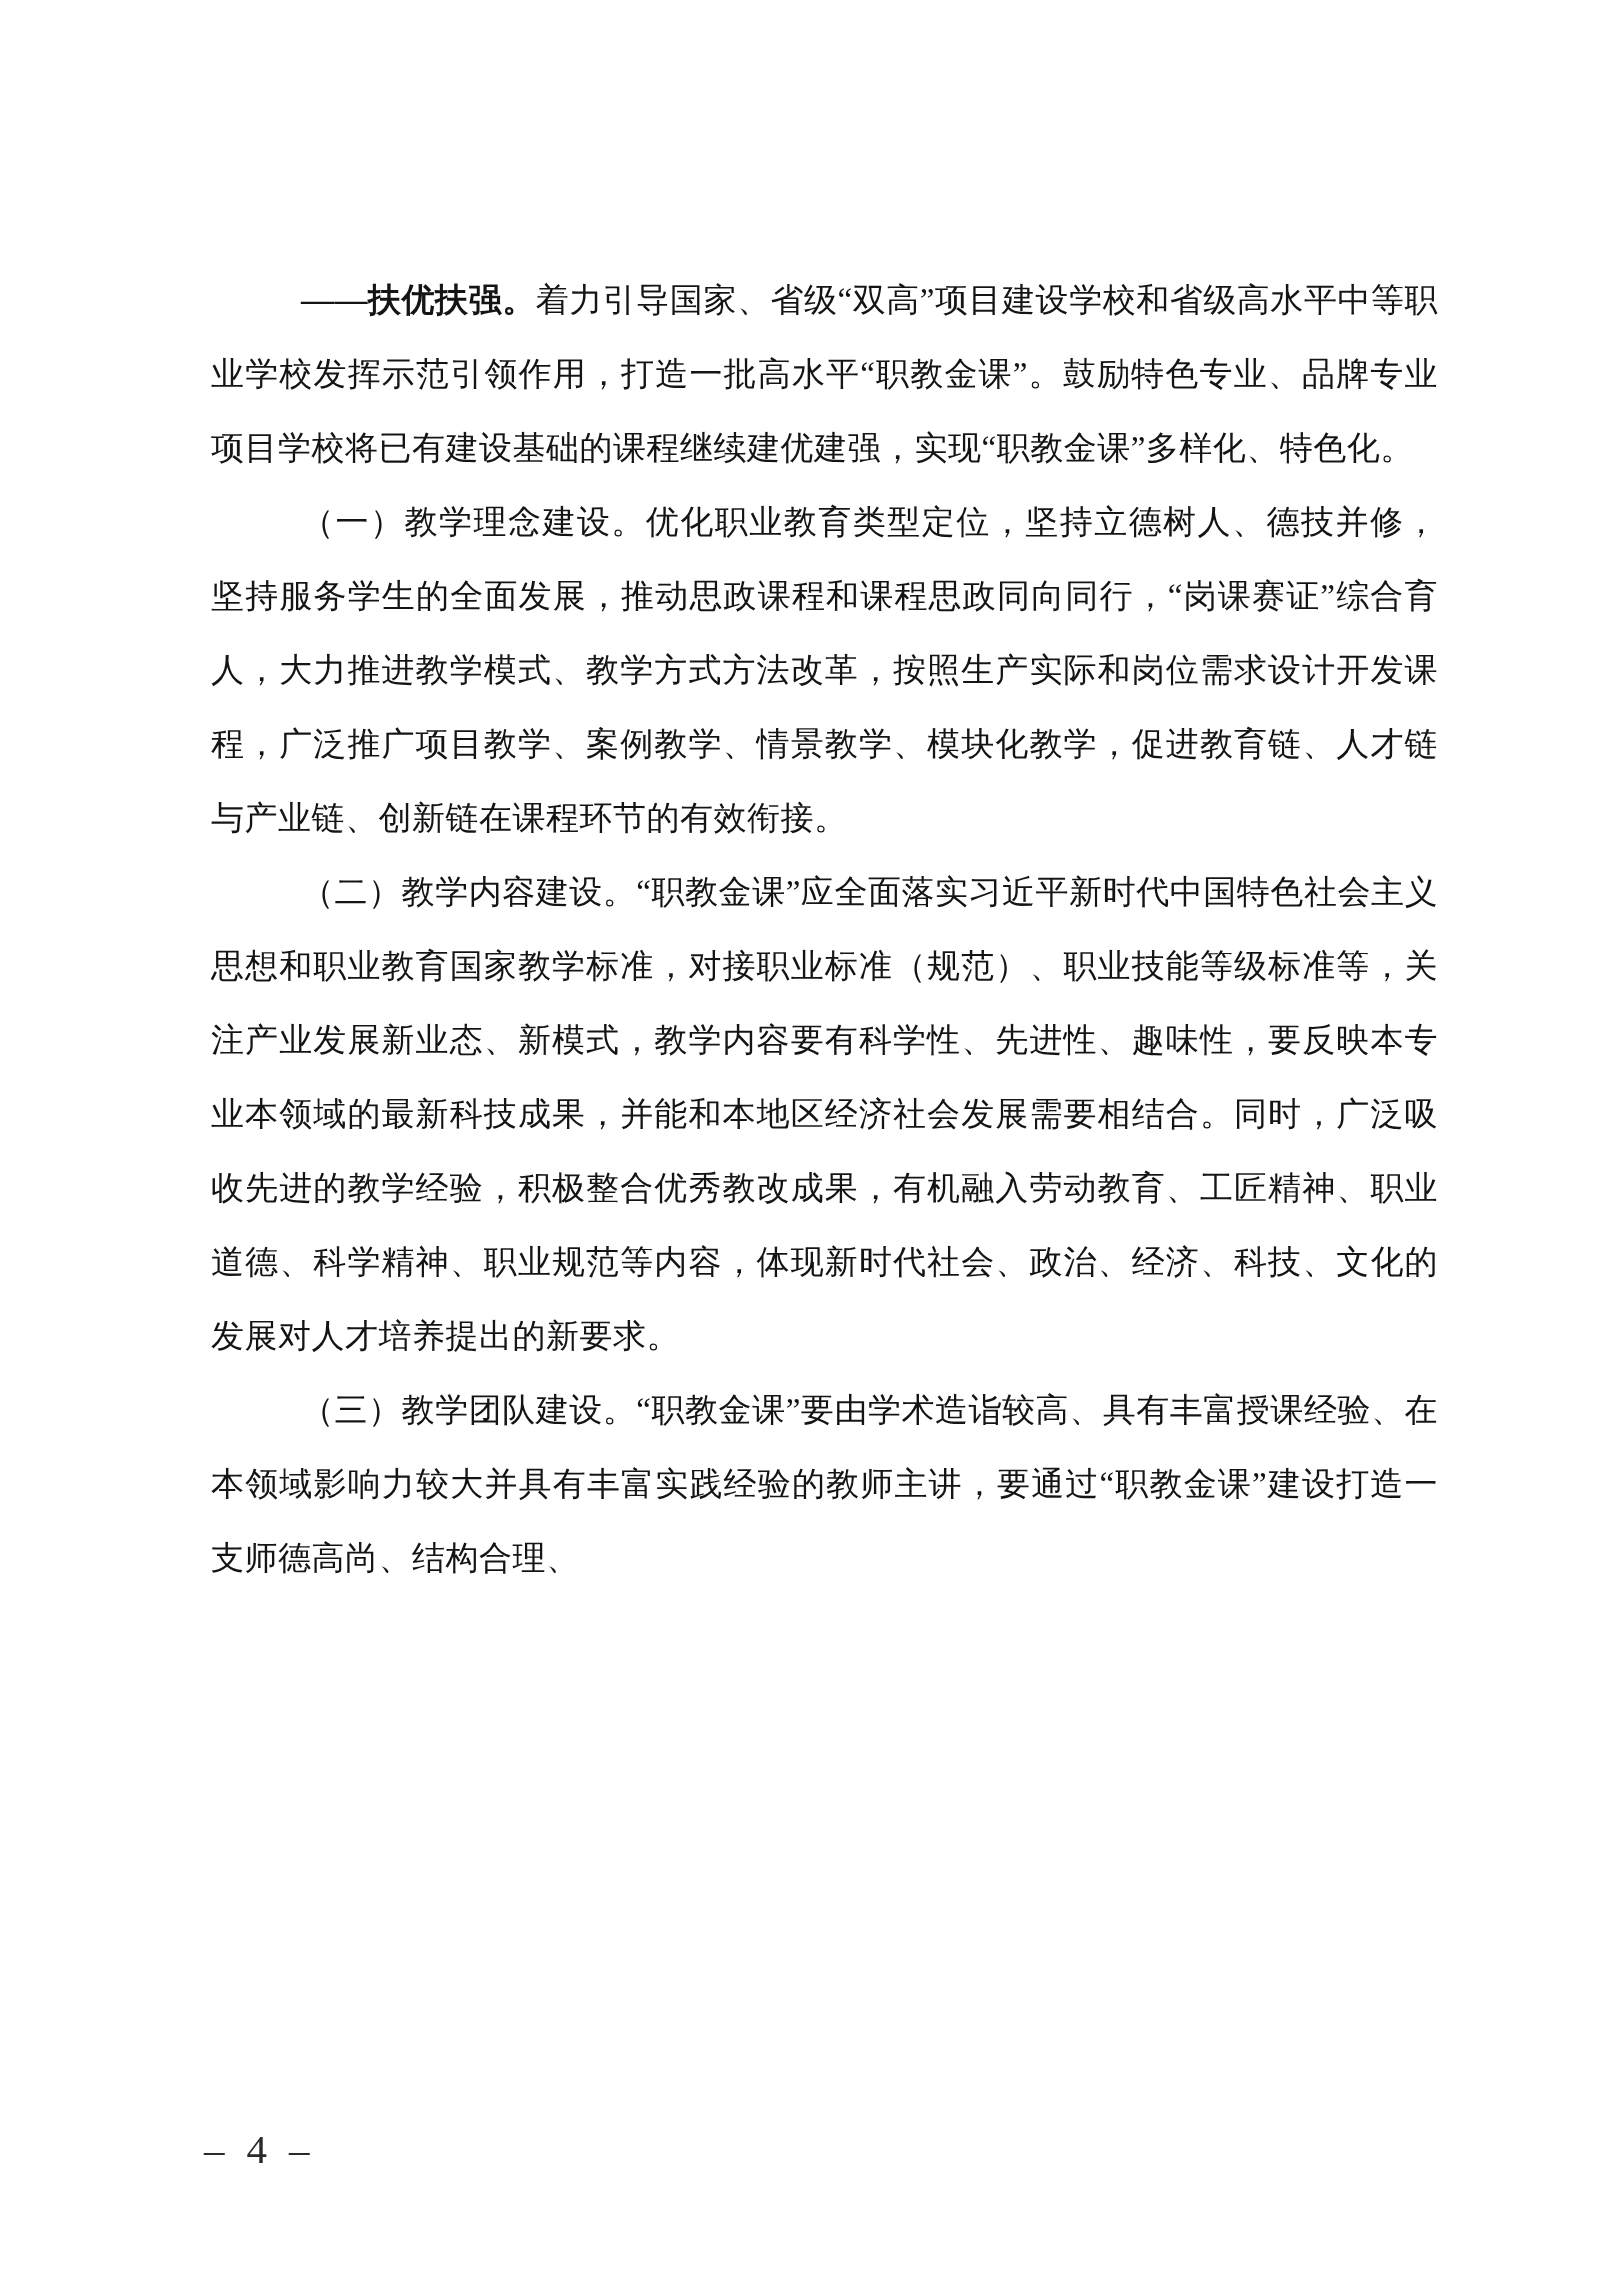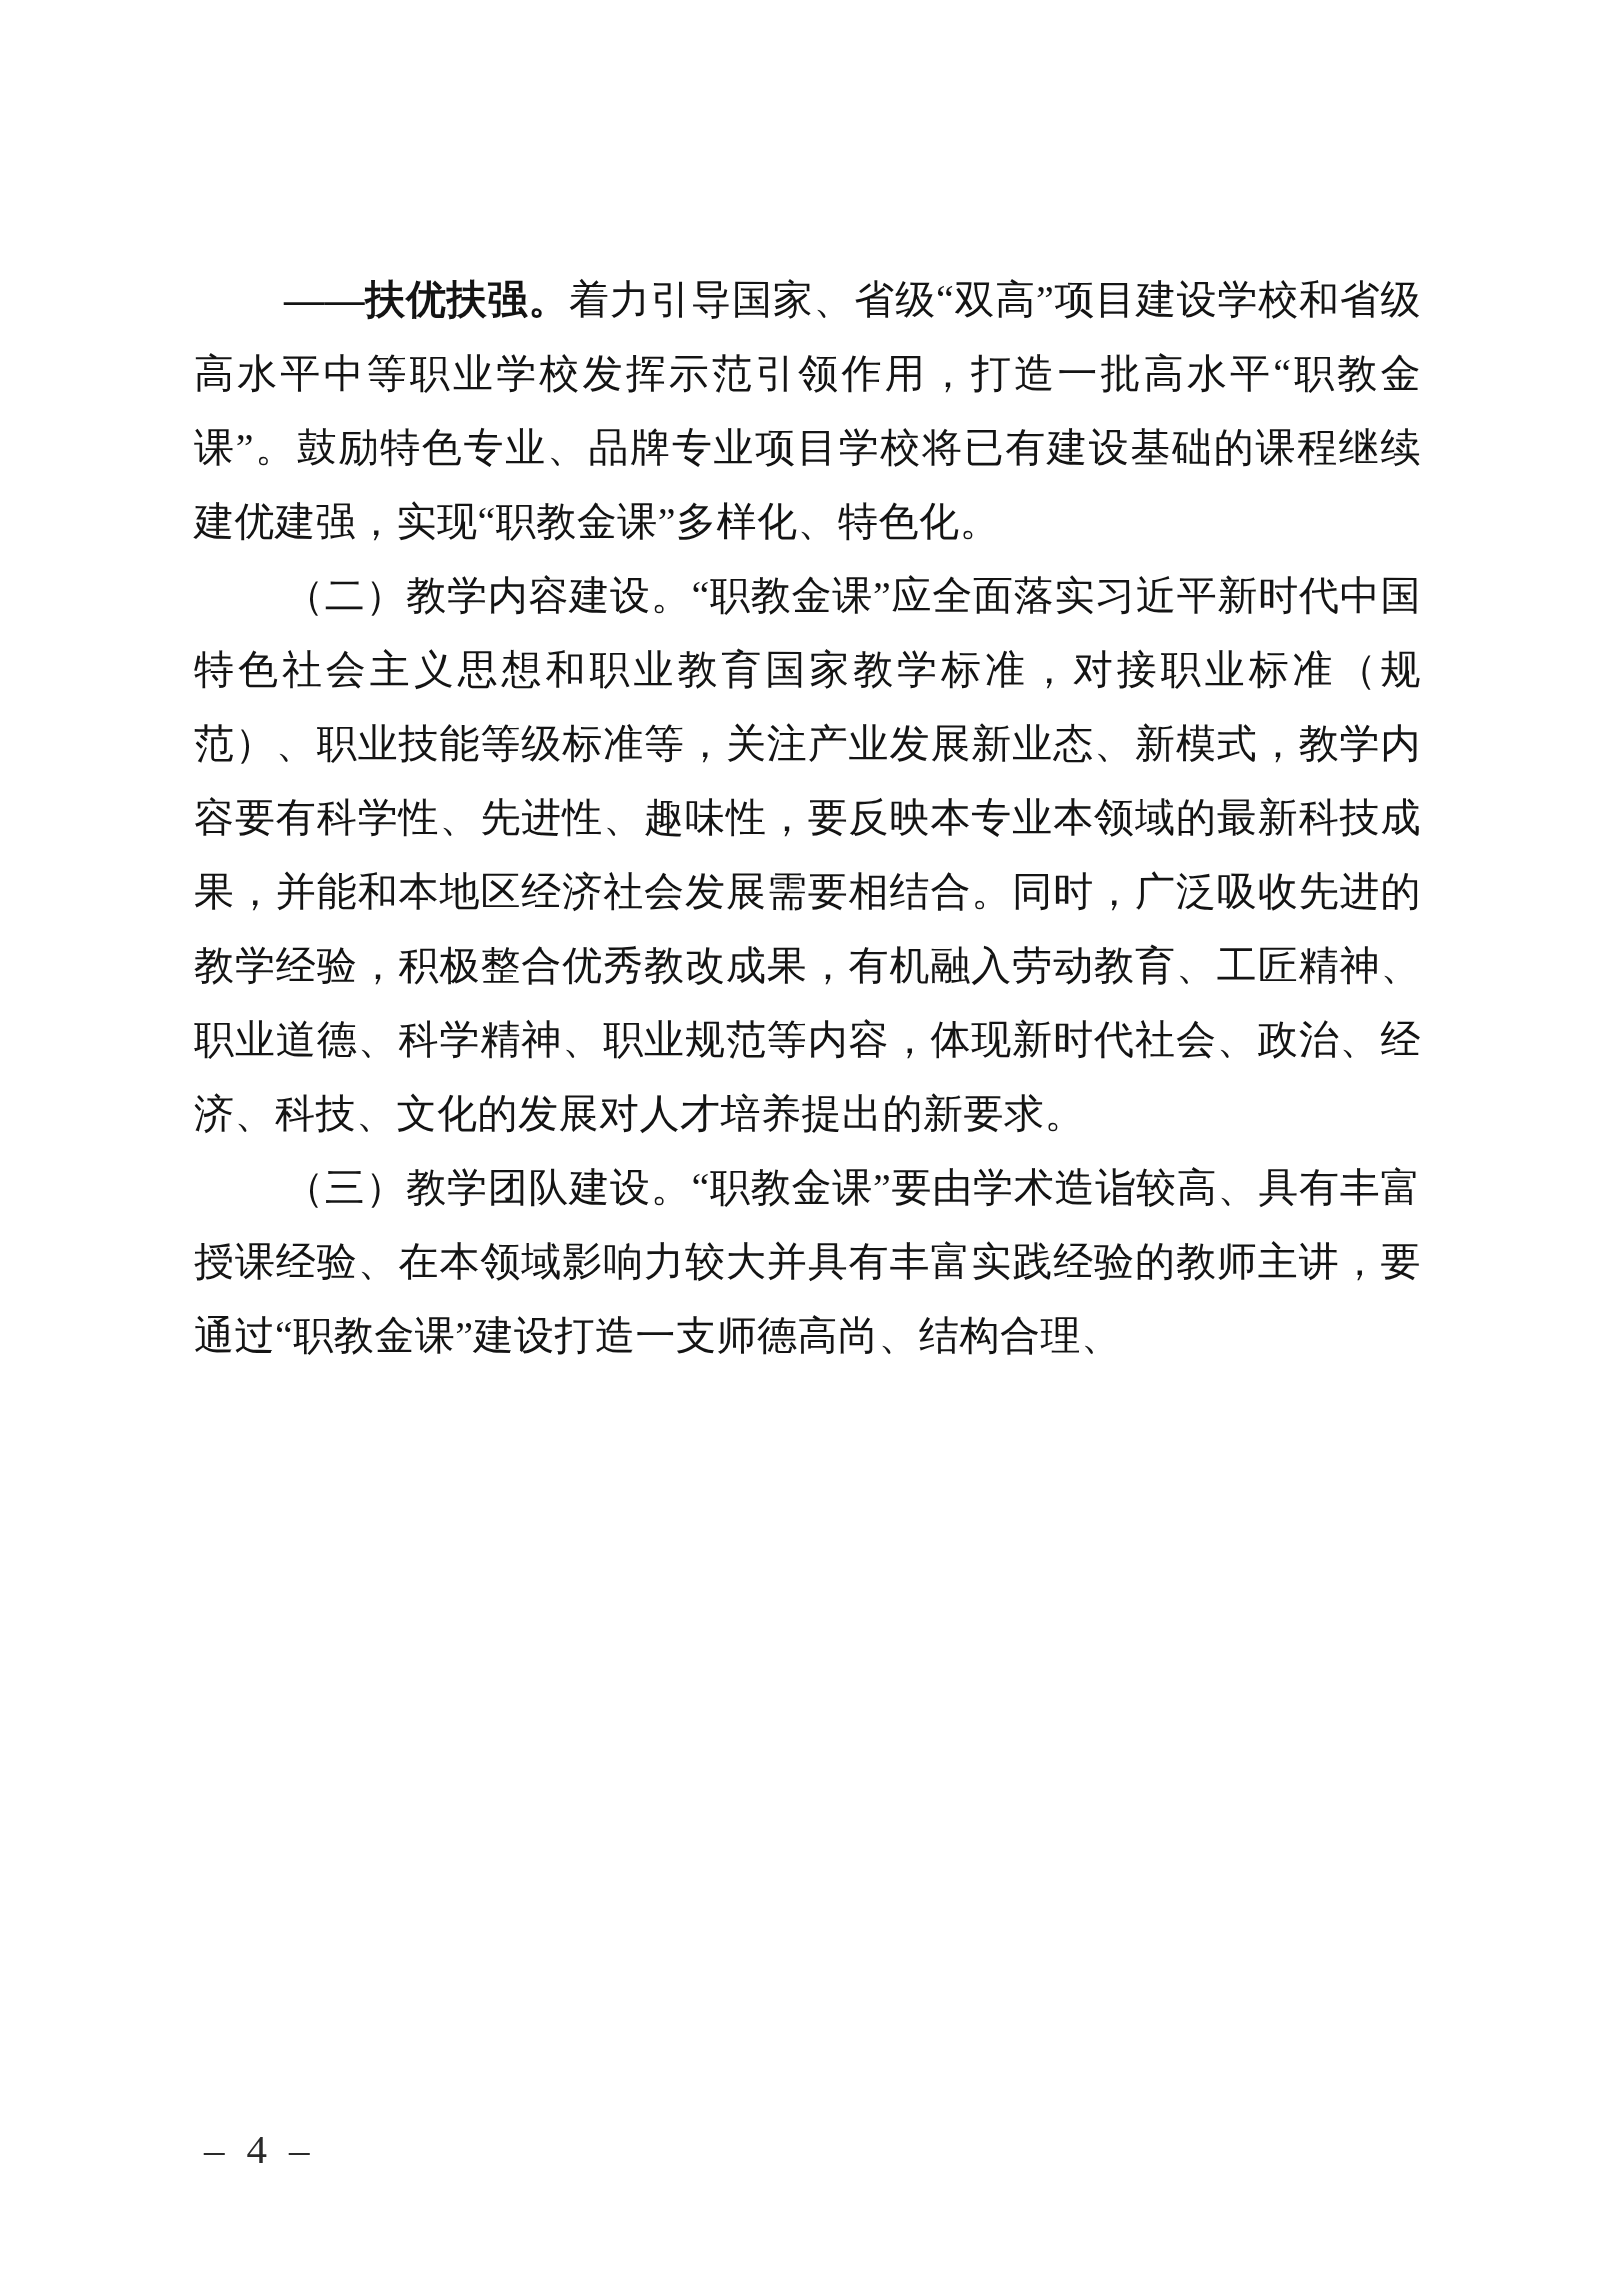--- a/index.html
+++ b/index.html
@@ -12,24 +12,24 @@
     width: 1621px;
     height: 2293px;
     margin: 0 auto;
     background: #ffffff;
     overflow: hidden;
     font-family: "Liberation Serif", "DejaVu Serif", serif;
     color: #141414;
   }
   .content {
     position: absolute;
-    left: 194px;
+    left: 211px;
     top: 263px;
     width: 1227px;
-    font-size: 40px;
+    font-size: 33px;
     line-height: 74px;
     text-align: justify;
     text-justify: inter-ideograph;
     letter-spacing: 0.5px;
   }
   .content p {
     margin: 0;
     text-indent: 90px;
   }
   .lead-bold {
@@ -53,20 +53,21 @@
 </head>
 <body>
 
 <div class="page">
 
   <div class="content">
 
     <p><span class="lead-bold">——扶优扶强。</span><span>着力引导国家、省级“双高”项目建设学校和省级高水平中等职业学校发挥示范引领作用，打造一批高水平“职教金课”。鼓励特色专业、品牌专业项目学校将已有建设基础的课程继续建优建强，实现“职教金课”多样化、特色化。</span></p>
 
 
+    <p>（一）教学理念建设。优化职业教育类型定位，坚持立德树人、德技并修，坚持服务学生的全面发展，推动思政课程和课程思政同向同行，“岗课赛证”综合育人，大力推进教学模式、教学方式方法改革，按照生产实际和岗位需求设计开发课程，广泛推广项目教学、案例教学、情景教学、模块化教学，促进教育链、人才链与产业链、创新链在课程环节的有效衔接。</p>
 
     <p>（二）教学内容建设。“职教金课”应全面落实习近平新时代中国特色社会主义思想和职业教育国家教学标准，对接职业标准（规范）、职业技能等级标准等，关注产业发展新业态、新模式，教学内容要有科学性、先进性、趣味性，要反映本专业本领域的最新科技成果，并能和本地区经济社会发展需要相结合。同时，广泛吸收先进的教学经验，积极整合优秀教改成果，有机融入劳动教育、工匠精神、职业道德、科学精神、职业规范等内容，体现新时代社会、政治、经济、科技、文化的发展对人才培养提出的新要求。</p>
 
     <p>（三）教学团队建设。“职教金课”要由学术造诣较高、具有丰富授课经验、在本领域影响力较大并具有丰富实践经验的教师主讲，要通过“职教金课”建设打造一支师德高尚、结构合理、</p>
 
   </div>
 
   <div class="page-footer">– 4 –</div>
 
 </div>

